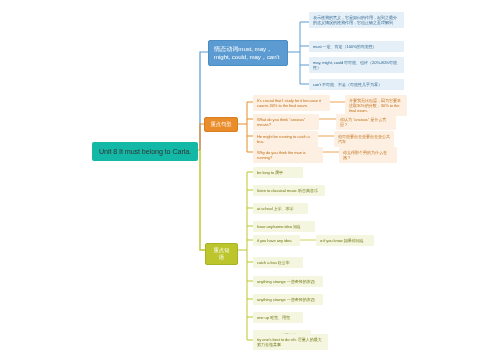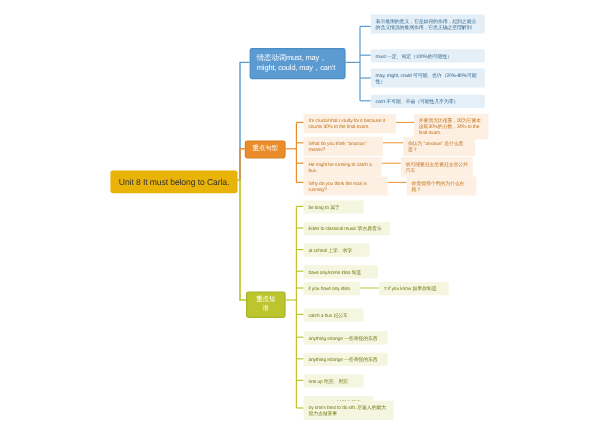--- a/index.html
+++ b/index.html
@@ -29,21 +29,21 @@
   .node {
     position: absolute;
     box-sizing: border-box;
     border-radius: 2px;
     line-height: 1.25;
     letter-spacing: -0.1px;
     word-break: break-word;
   }
   
   .root {
-    background: #eab308;
+    background: #14b8a6;
     color: #333333;
     font-size: 7.2px;
     padding: 5px 7px;
     border-radius: 2px;
     white-space: nowrap;
   }
   
   .blue-main {
     background: #5b9bd1;
     color: #ffffff;

